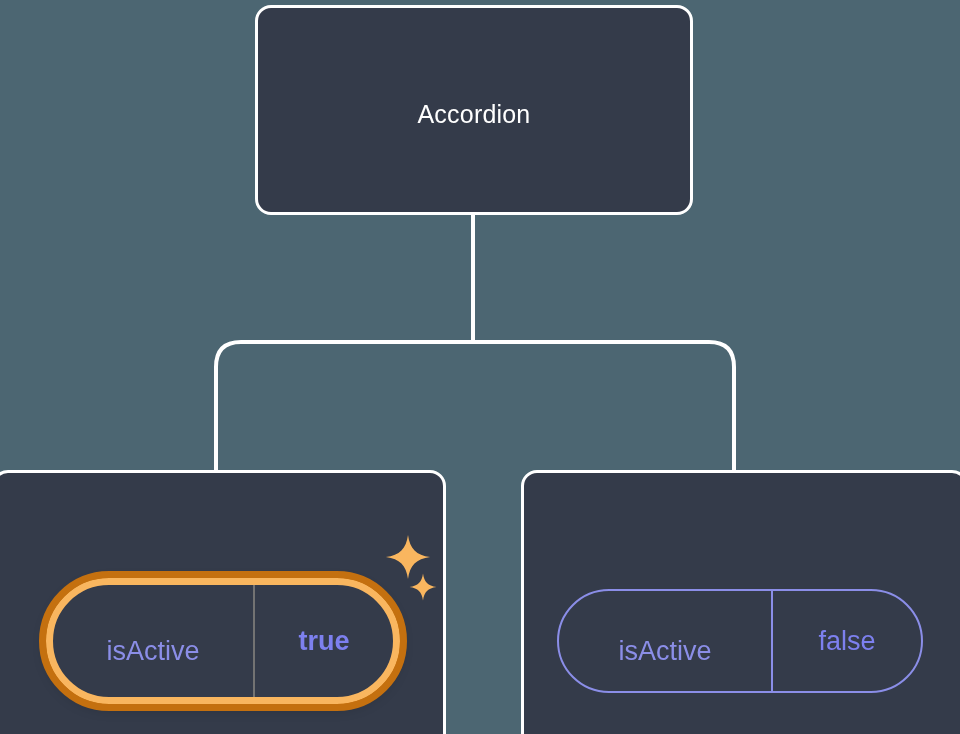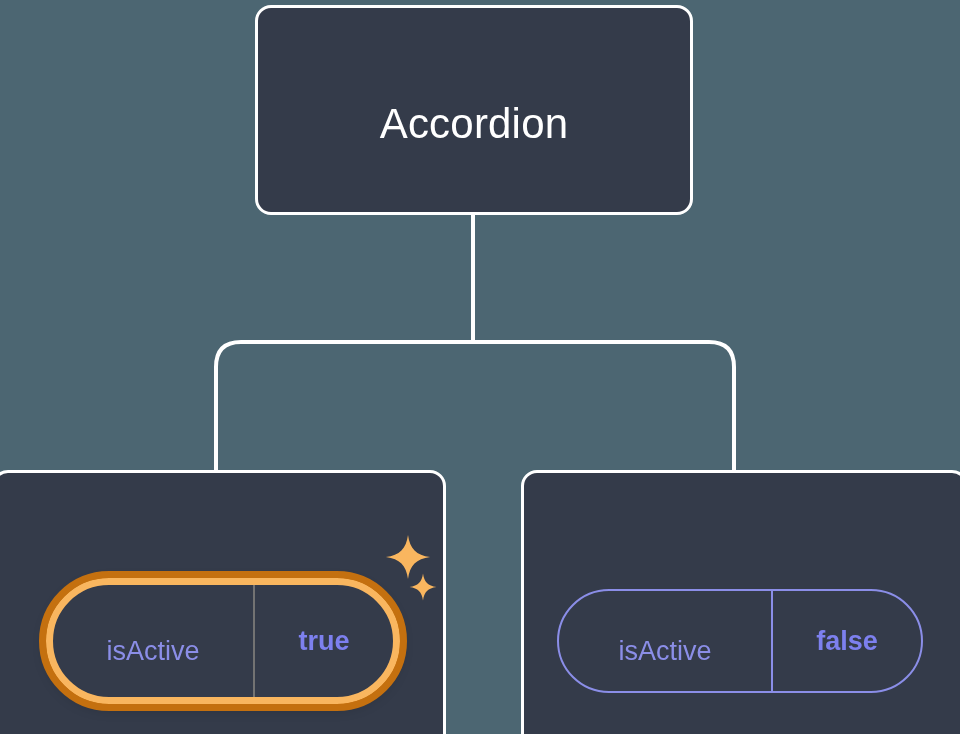--- a/index.html
+++ b/index.html
@@ -52,21 +52,21 @@
 
   
   #node-accordion {
     left: 255px;
     top: 5px;
     width: 438px;
     height: 210px;
   }
   #node-accordion .node-title {
     top: 92px;
-    font-size: 42px;
+    font-size: 25px;
   }
 
   
   #node-panel-left {
     left: -8px;
     top: 470px;
     width: 454px;
     height: 290px;
   }
   #node-panel-right {
@@ -94,21 +94,21 @@
   }
   .pill-key {
     color: #8b8ee8;
     font-size: 27px;
     font-weight: 400;
     margin-top: 20px;
   }
   .pill-val {
     color: #7d80ef;
     font-size: 27px;
-    font-weight: 700;
+    font-weight: 400;
   }
 
   
   .pill-plain {
     border: 2px solid #8b8ee8;
   }
   .pill-plain .pill-key {
     flex: 0 0 212px;
   }
   .pill-plain .pill-val {

